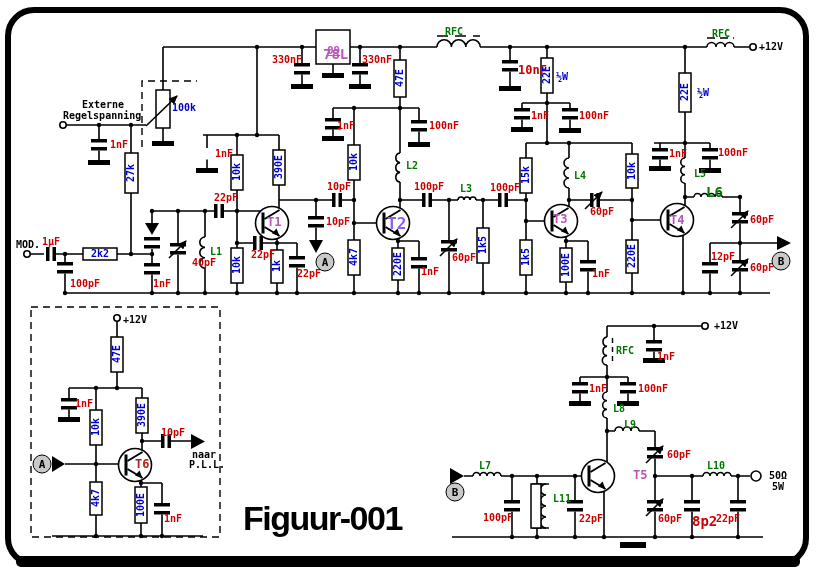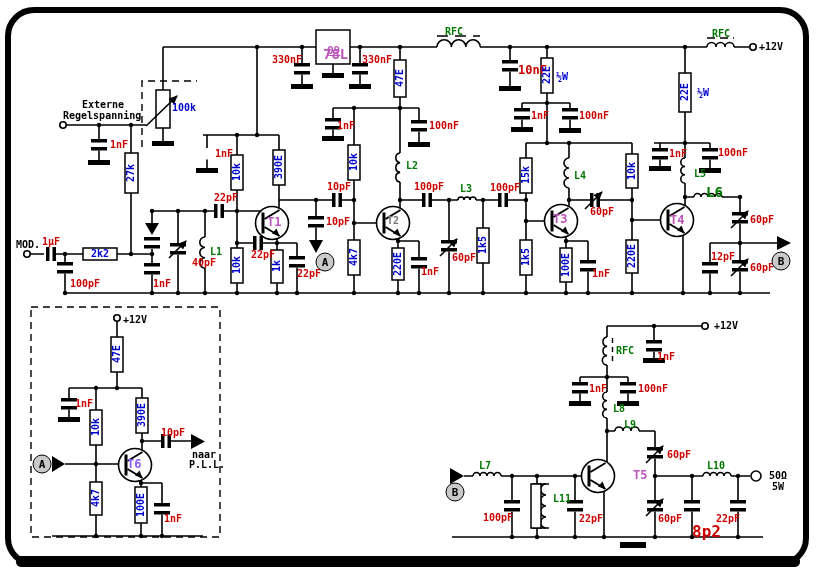--- a/index.html
+++ b/index.html
@@ -435,21 +435,21 @@
       <div class="lbl" style="left: 327px; top: 45px; font-size: 11px; color: rgb(187, 85, 187); text-decoration: underline;">09</div>
       <div class="lbl" style="left: 362px; top: 55px; font-size: 10px; color: rgb(204, 0, 0);">330nF</div>
       <div class="lbl rot" style="left: 400px; top: 78px; font-size: 10px; color: rgb(0, 0, 204);">47E</div>
       <div class="lbl" style="left: 445px; top: 27px; font-size: 10px; color: rgb(0, 119, 0);">RFC</div>
       <div class="lbl" style="left: 327px; top: 182px; font-size: 10px; color: rgb(204, 0, 0);">10pF</div>
       <div class="lbl" style="left: 326px; top: 217px; font-size: 10px; color: rgb(204, 0, 0);">10pF</div>
       <div class="lbl" style="left: 337px; top: 121px; font-size: 10px; color: rgb(204, 0, 0);">1nF</div>
       <div class="lbl rot" style="left: 354px; top: 162px; font-size: 10px; color: rgb(0, 0, 204);">10k</div>
       <div class="lbl" style="left: 429px; top: 121px; font-size: 10px; color: rgb(204, 0, 0);">100nF</div>
       <div class="lbl" style="left: 406px; top: 161px; font-size: 10px; color: rgb(0, 119, 0);">L2</div>
-      <div class="lbl" style="left: 387px; top: 216px; font-size: 10px; color: #737373; text-align: right;">T2</div>
+      <div class="lbl" style="left: 387px; top: 216px; font-size: 16px; color: #8b5cf6; text-align: right;">T2</div>
       <div class="lbl rot" style="left: 354px; top: 257px; font-size: 10px; color: rgb(0, 0, 204);">4k7</div>
       <div class="lbl rot" style="left: 398px; top: 264px; font-size: 10px; color: rgb(0, 0, 204);">220E</div>
       <div class="lbl" style="left: 421px; top: 267px; font-size: 10px; color: rgb(204, 0, 0);">1nF</div>
       <div class="lbl" style="left: 414px; top: 182px; font-size: 10px; color: rgb(204, 0, 0);">100pF</div>
       <div class="lbl" style="left: 452px; top: 253px; font-size: 10px; color: rgb(204, 0, 0);">60pF</div>
       <div class="lbl" style="left: 460px; top: 184px; font-size: 10px; color: rgb(0, 119, 0);">L3</div>
       <div class="lbl rot" style="left: 483px; top: 245px; font-size: 10px; color: rgb(0, 0, 204);">1k5</div>
       <div class="lbl" style="left: 490px; top: 183px; font-size: 10px; color: rgb(204, 0, 0);">100pF</div>
       <div class="lbl" style="left: 518px; top: 64px; font-size: 12px; color: rgb(204, 0, 0);">10nF</div>
       <div class="lbl rot" style="left: 547px; top: 75px; font-size: 10px; color: rgb(0, 0, 204);">22E</div>
@@ -476,41 +476,42 @@
       <div class="lbl" style="left: 759px; top: 42px; font-size: 10px; color: rgb(0, 0, 0);">+12V</div>
       <div class="lbl" style="left: 750px; top: 215px; font-size: 10px; color: rgb(204, 0, 0);">60pF</div>
       <div class="lbl" style="left: 711px; top: 252px; font-size: 10px; color: rgb(204, 0, 0);">12pF</div>
       <div class="lbl" style="left: 750px; top: 263px; font-size: 10px; color: rgb(204, 0, 0);">60pF</div>
       <div class="lbl" style="left: 123px; top: 315px; font-size: 10px; color: rgb(0, 0, 0);">+12V</div>
       <div class="lbl rot" style="left: 117px; top: 354px; font-size: 10px; color: rgb(0, 0, 204);">47E</div>
       <div class="lbl" style="left: 75px; top: 399px; font-size: 10px; color: rgb(204, 0, 0);">1nF</div>
       <div class="lbl rot" style="left: 96px; top: 427px; font-size: 10px; color: rgb(0, 0, 204);">10k</div>
       <div class="lbl rot" style="left: 142px; top: 415px; font-size: 10px; color: rgb(0, 0, 204);">390E</div>
       <div class="lbl" style="left: 161px; top: 428px; font-size: 10px; color: rgb(204, 0, 0);">10pF</div>
-      <div class="lbl" style="left: 127px; top: 458px; font-size: 12px; color: #8b5cf6;">T6</div>
+      <div class="lbl" style="left: 127px; top: 458px; font-size: 12px; color: #b91c1c; padding-left: 8px;">T6</div>
       <div class="lbl" style="left: 192px; top: 450px; font-size: 10px; color: rgb(0, 0, 0);">naar</div>
       <div class="lbl" style="left: 189px; top: 460px; font-size: 10px; color: rgb(0, 0, 0);">P.L.L.</div>
       <div class="lbl rot" style="left: 96px; top: 498px; font-size: 10px; color: rgb(0, 0, 204);">4k7</div>
       <div class="lbl rot" style="left: 141px; top: 505px; font-size: 10px; color: rgb(0, 0, 204);">100E</div>
       <div class="lbl" style="left: 164px; top: 514px; font-size: 10px; color: rgb(204, 0, 0);">1nF</div>
+      <div class="lbl title" style="left: 243px; top: 501px; font-size: 34px; color: rgb(0, 0, 0);">Figuur-001</div>
       <div class="lbl" style="left: 714px; top: 321px; font-size: 10px; color: rgb(0, 0, 0);">+12V</div>
       <div class="lbl" style="left: 616px; top: 346px; font-size: 10px; color: rgb(0, 119, 0);">RFC</div>
       <div class="lbl" style="left: 657px; top: 352px; font-size: 10px; color: rgb(204, 0, 0);">1nF</div>
       <div class="lbl" style="left: 589px; top: 384px; font-size: 10px; color: rgb(204, 0, 0);">1nF</div>
       <div class="lbl" style="left: 638px; top: 384px; font-size: 10px; color: rgb(204, 0, 0);">100nF</div>
       <div class="lbl" style="left: 613px; top: 404px; font-size: 10px; color: rgb(0, 119, 0);">L8</div>
       <div class="lbl" style="left: 624px; top: 420px; font-size: 10px; color: rgb(0, 119, 0);">L9</div>
       <div class="lbl" style="left: 479px; top: 461px; font-size: 10px; color: rgb(0, 119, 0);">L7</div>
       <div class="lbl" style="left: 483px; top: 513px; font-size: 10px; color: rgb(204, 0, 0);">100pF</div>
       <div class="lbl" style="left: 553px; top: 494px; font-size: 10px; color: rgb(0, 119, 0);">L11</div>
       <div class="lbl" style="left: 579px; top: 514px; font-size: 10px; color: rgb(204, 0, 0);">22pF</div>
       <div class="lbl" style="left: 589px; top: 469px; font-size: 12px; color: rgb(187, 85, 187); margin-left: 44px;">T5</div>
       <div class="lbl" style="left: 667px; top: 450px; font-size: 10px; color: rgb(204, 0, 0);">60pF</div>
       <div class="lbl" style="left: 658px; top: 514px; font-size: 10px; color: rgb(204, 0, 0);">60pF</div>
-      <div class="lbl" style="left: 692px; top: 514px; font-size: 16px; color: rgb(204, 0, 0); margin-top: 10px;">8p2</div>
+      <div class="lbl" style="left: 692px; top: 514px; font-size: 14px; color: rgb(204, 0, 0);">8p2</div>
       <div class="lbl" style="left: 716px; top: 514px; font-size: 10px; color: rgb(204, 0, 0);">22pF</div>
       <div class="lbl" style="left: 707px; top: 461px; font-size: 10px; color: rgb(0, 119, 0);">L10</div>
       <div class="lbl" style="left: 769px; top: 471px; font-size: 10px; color: rgb(0, 0, 0);">50Ω</div>
       <div class="lbl" style="left: 772px; top: 482px; font-size: 10px; color: rgb(0, 0, 0);">5W</div>
       <div class="badge" style="left: 325px; top: 262px; background: rgb(201, 201, 201);">A</div>
       <div class="badge" style="left: 781px; top: 261px; background: rgb(201, 201, 201);">B</div>
       <div class="badge" style="left: 42px; top: 464px; background: rgb(201, 201, 201);">A</div>
       <div class="badge" style="left: 455px; top: 492px; background: rgb(201, 201, 201);">B</div>
     </div>
 </div>

